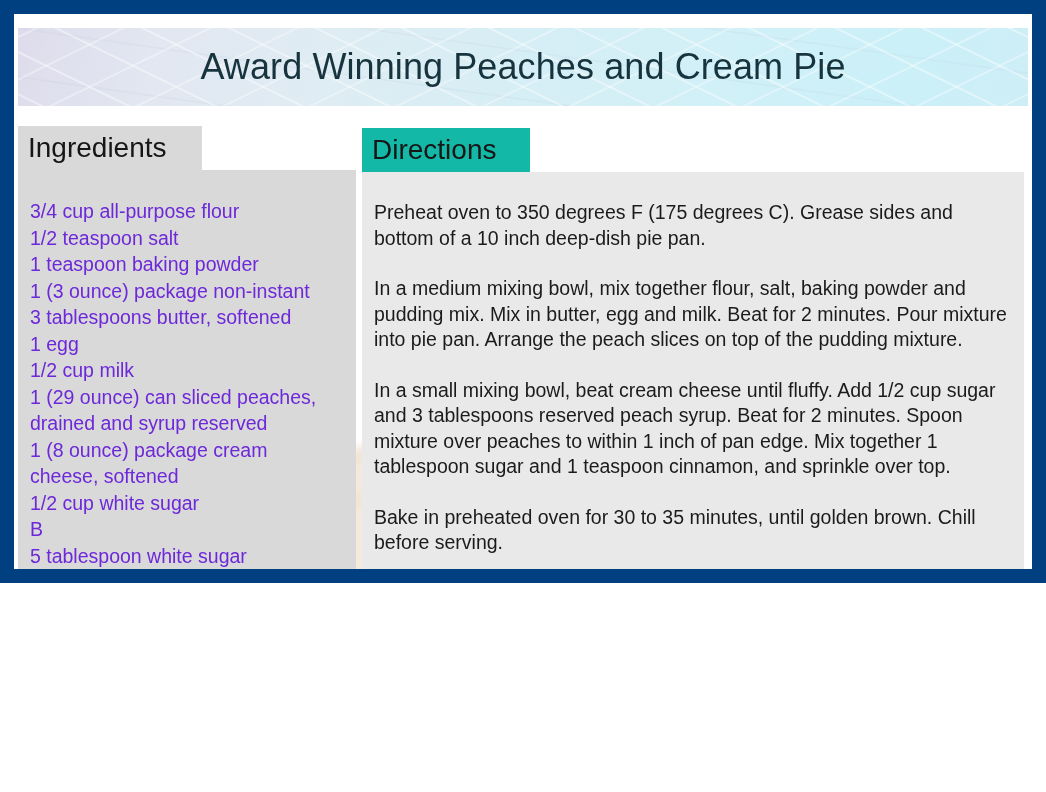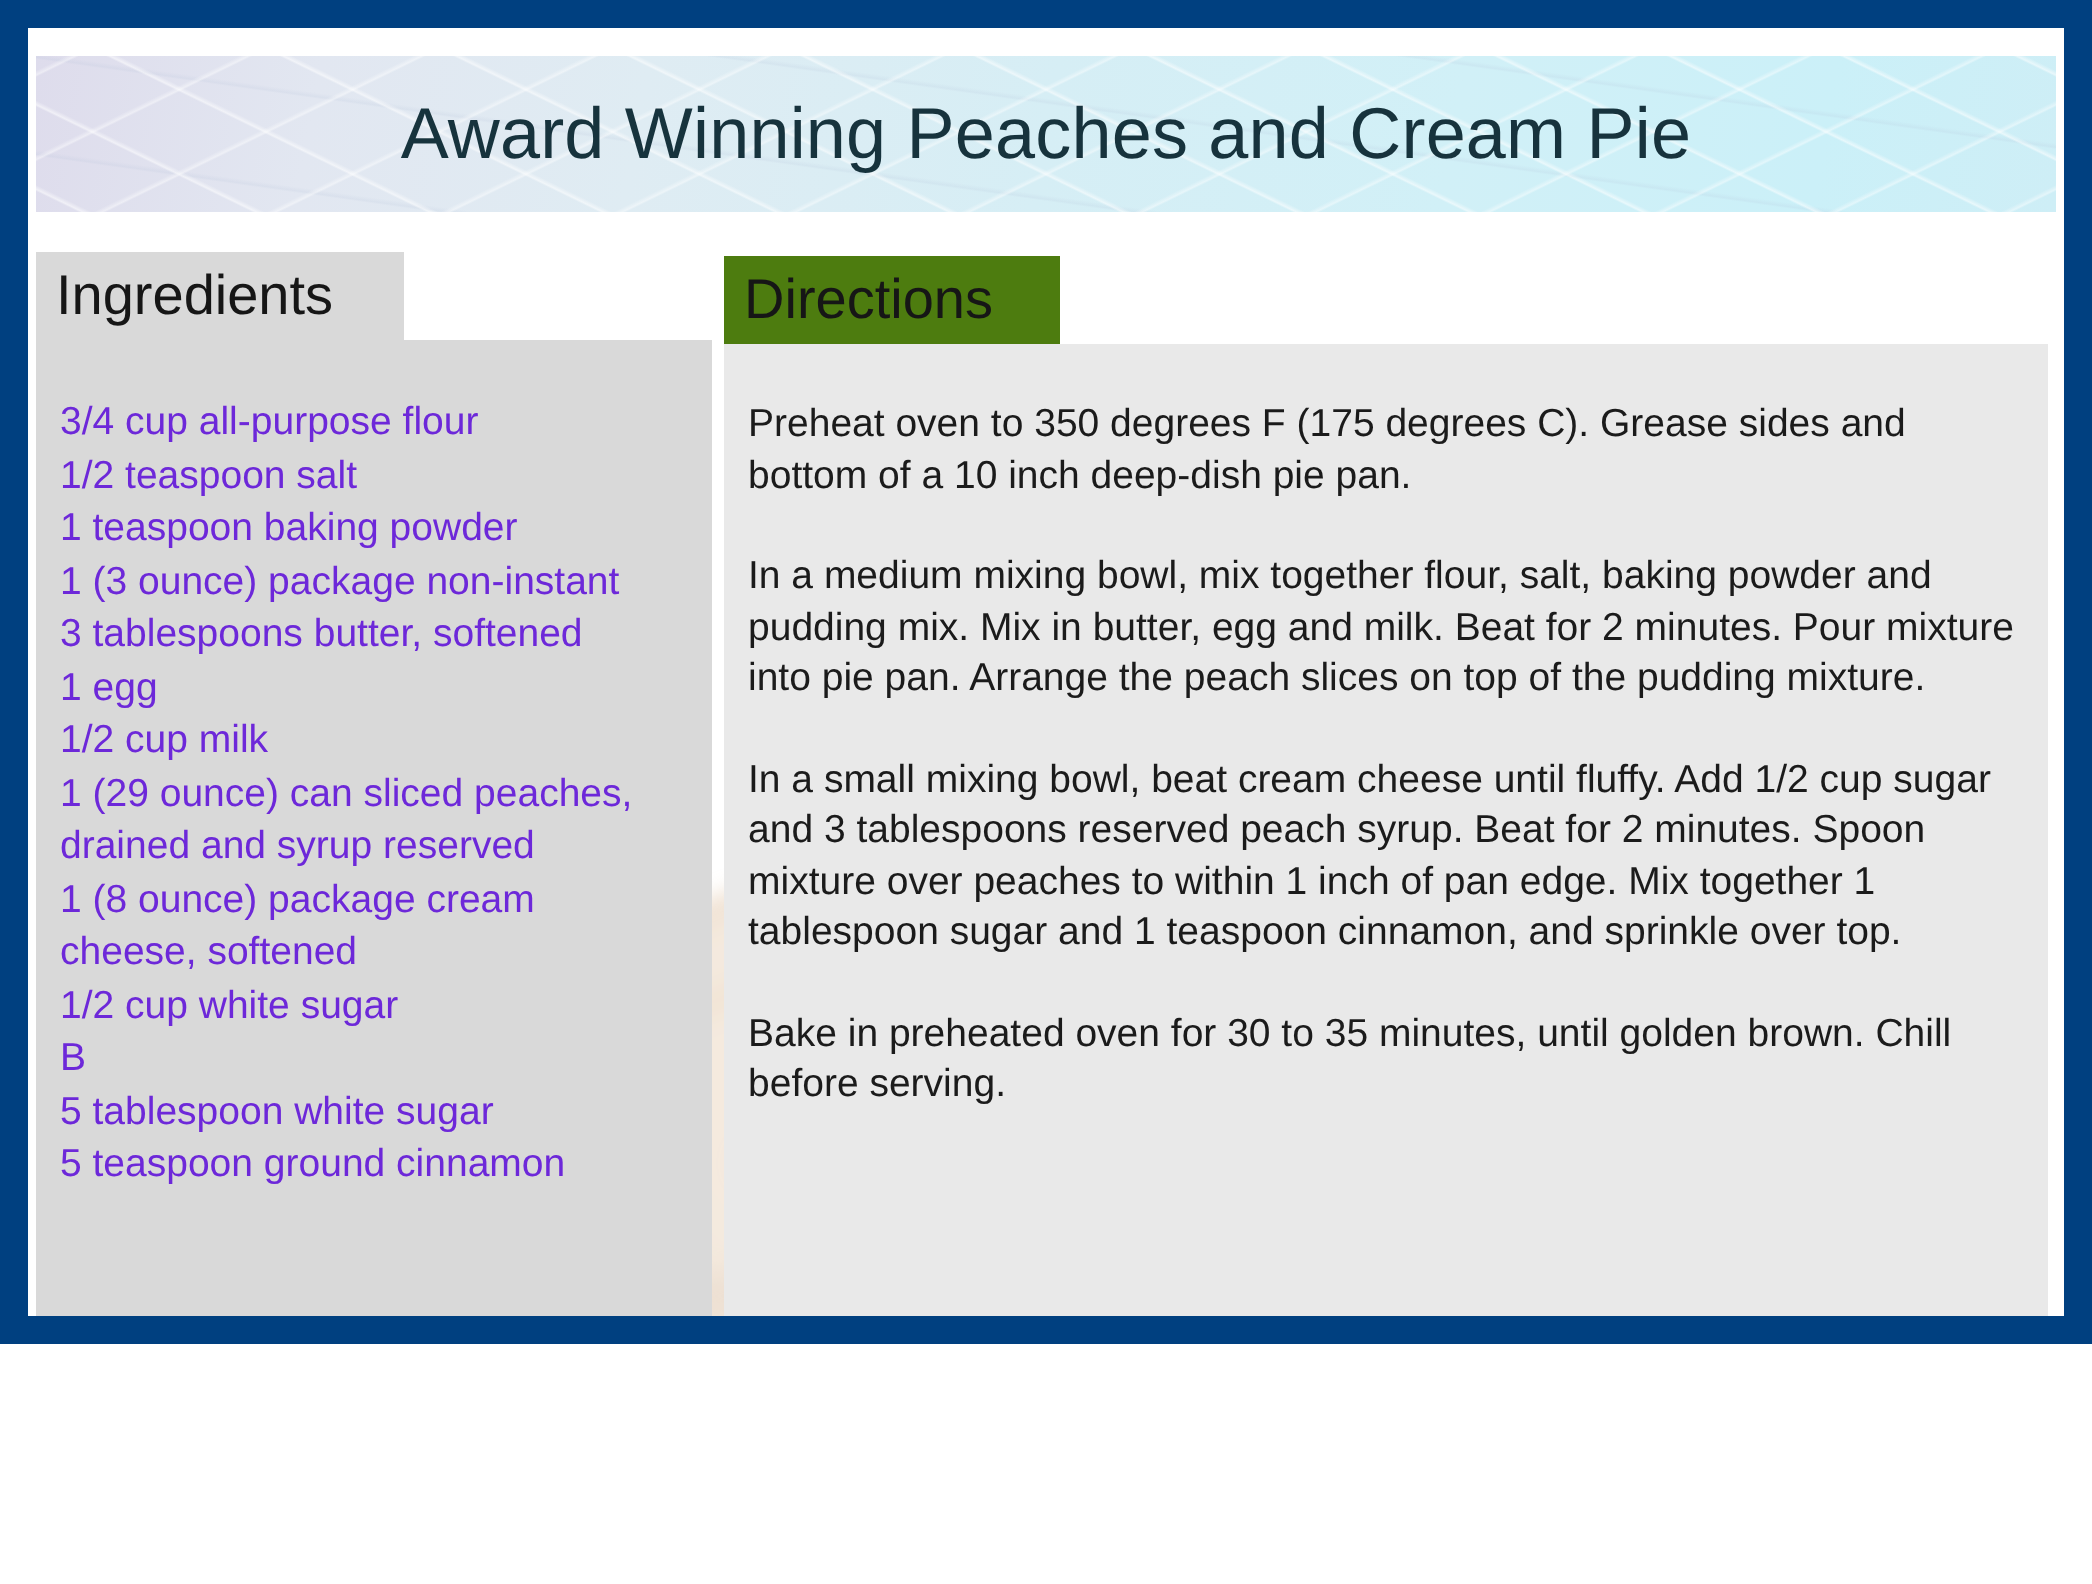--- a/index.html
+++ b/index.html
@@ -7,21 +7,21 @@
     padding: 0;
     background: #ffffff;
   }
   body {
     font-family: "Liberation Sans", sans-serif;
   }
 
   #page {
     position: relative;
     width: 1046px;
-    height: 672px;
+    height: 583px;
     overflow: hidden;
     background: #ffffff;
     box-sizing: border-box;
     border: 14px solid #004080;
   }
 
   
   .title-banner {
     position: absolute;
     left: 4px;
@@ -142,21 +142,21 @@
 
   
   #directions-panel {
     left: 348px;
     top: 114px;
     width: 662px;
     height: 650px;
   }
   #directions-panel .panel-tab {
     width: 168px;
-    background: #4d7c0f;
+    background: #14b8a6;
   }
   #directions-panel .panel-body {
     background: #e9e9e9;
   }
   .direction-para {
     font-size: 19.5px;
     line-height: 25.5px;
     color: #1b1b1b;
     margin: 0 0 25px 0;
   }

